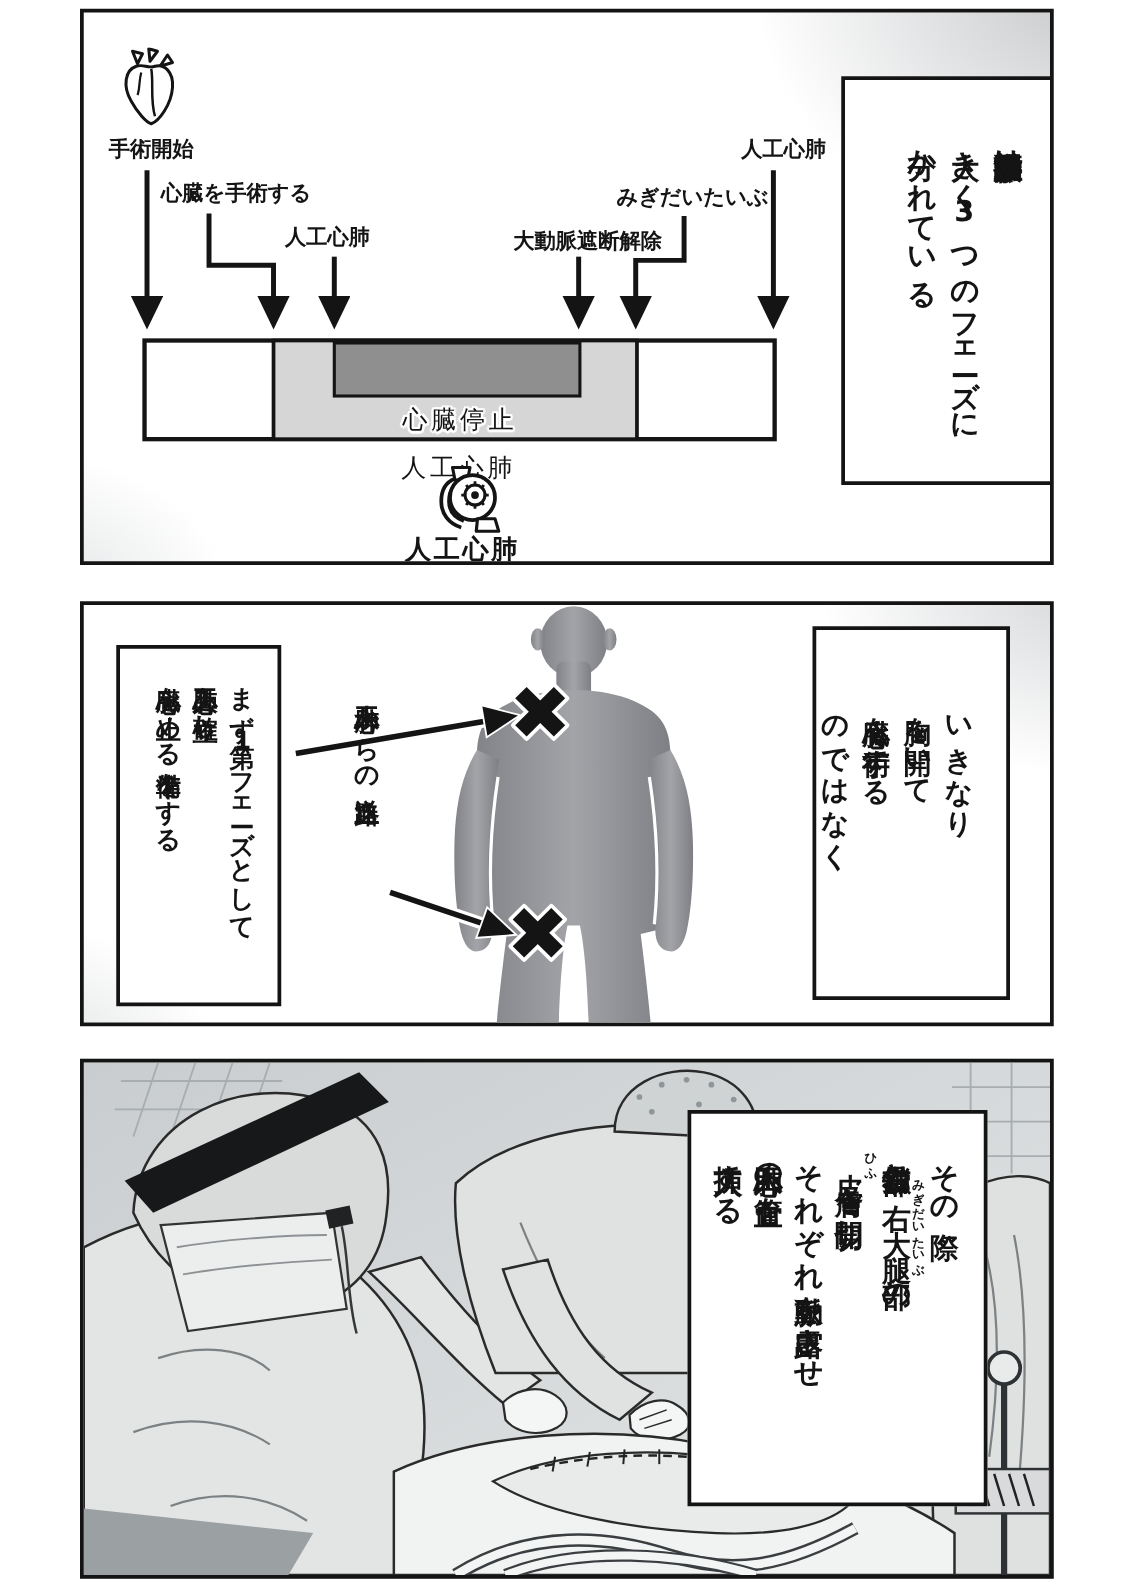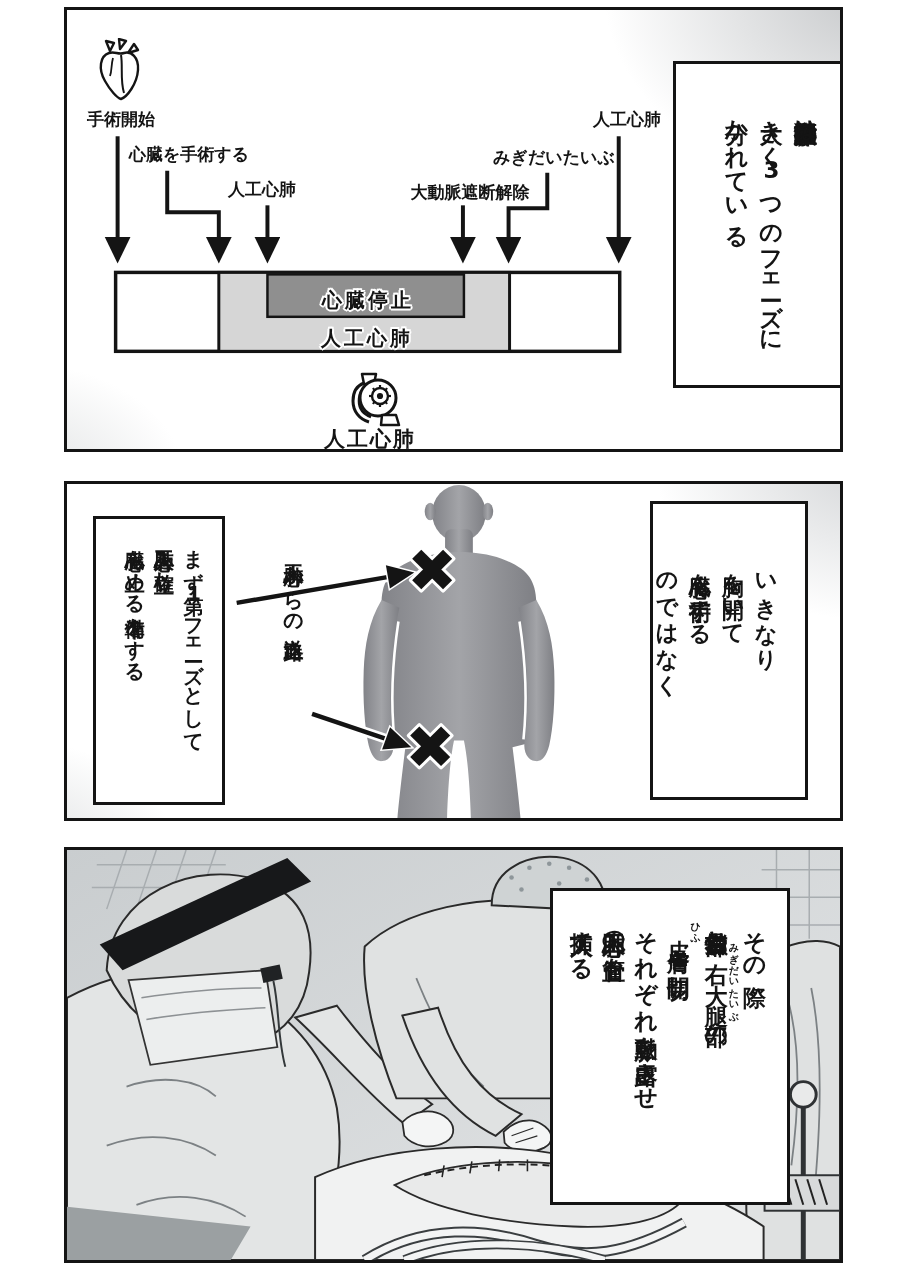--- a/index.html
+++ b/index.html
@@ -9,24 +9,24 @@
   .p1{left:64px;top:7px;width:779px;height:445px;
       background:radial-gradient(ellipse 430px 320px at 104% -4%, #c6c8ca 0%, rgba(198,200,202,0) 62%),
                  radial-gradient(ellipse 300px 220px at -6% 108%, #dfe1e2 0%, rgba(223,225,226,0) 55%),#fff;}
   .p2{left:64px;top:481px;width:779px;height:340px;
       background:radial-gradient(ellipse 360px 260px at 104% -6%, #d4d6d8 0%, rgba(212,214,216,0) 60%),
                  radial-gradient(ellipse 280px 200px at -6% 110%, #dfe1e2 0%, rgba(223,225,226,0) 55%),#fff;}
   .p3{left:64px;top:847px;width:779px;height:416px;background:#d7dadb;}
   .dia{position:absolute;left:0;top:0;width:100%;height:100%;}
   .evt{position:absolute;transform:translateX(-50%);font-weight:700;font-size:17px;
        white-space:nowrap;color:#141414;}
-  .blabel{position:absolute;transform:translate(-50%,-50%);font-weight:700;font-size:20px;
+  .blabel{position:absolute;transform:translate(-50%,-50%);font-weight:400;font-size:20px;
        letter-spacing:3px;white-space:nowrap;color:#141414;
        text-shadow:-2px 0 #fff,2px 0 #fff,0 -2px #fff,0 2px #fff,
-                   -1.5px -1.5px #fff,1.5px 1.5px #fff,-1.5px 1.5px #fff,1.5px -1.5px #fff;}
+                   -1.5px -1.5px #fff,1.5px 1.5px #fff,-1.5px 1.5px #fff,1.5px -1.5px #fff;margin-top:36px;}
   .pumpcap{position:absolute;transform:translate(-50%,-50%);font-weight:700;font-size:21px;
        letter-spacing:2px;white-space:nowrap;}
   .vbox{position:absolute;background:#fff;border:3px solid #141414;box-sizing:border-box;
         writing-mode:vertical-rl;text-orientation:upright;font-weight:600;color:#141414;overflow:hidden;}
   .vtext{position:absolute;writing-mode:vertical-rl;text-orientation:upright;font-weight:700;color:#141414;}
   .cap1{left:606px;top:51px;width:173px;height:327px;padding:40px 20px 0 0;font-size:23px;line-height:1.5;}
   .capR{left:583px;top:17px;width:158px;height:299px;padding:54px 22px 0 0;font-size:22px;line-height:1.5;}
   .capL{left:26px;top:32px;width:132px;height:289px;padding:16px 14px 0 0;font-size:20px;line-height:1.47;}
   .cap3{left:483px;top:38px;width:240px;height:317px;padding:24px 16px 0 0;font-size:23px;line-height:1.4;}
   .annot{left:206px;top:64px;width:42px;height:244px;font-size:20px;line-height:42px;letter-spacing:1px;}

